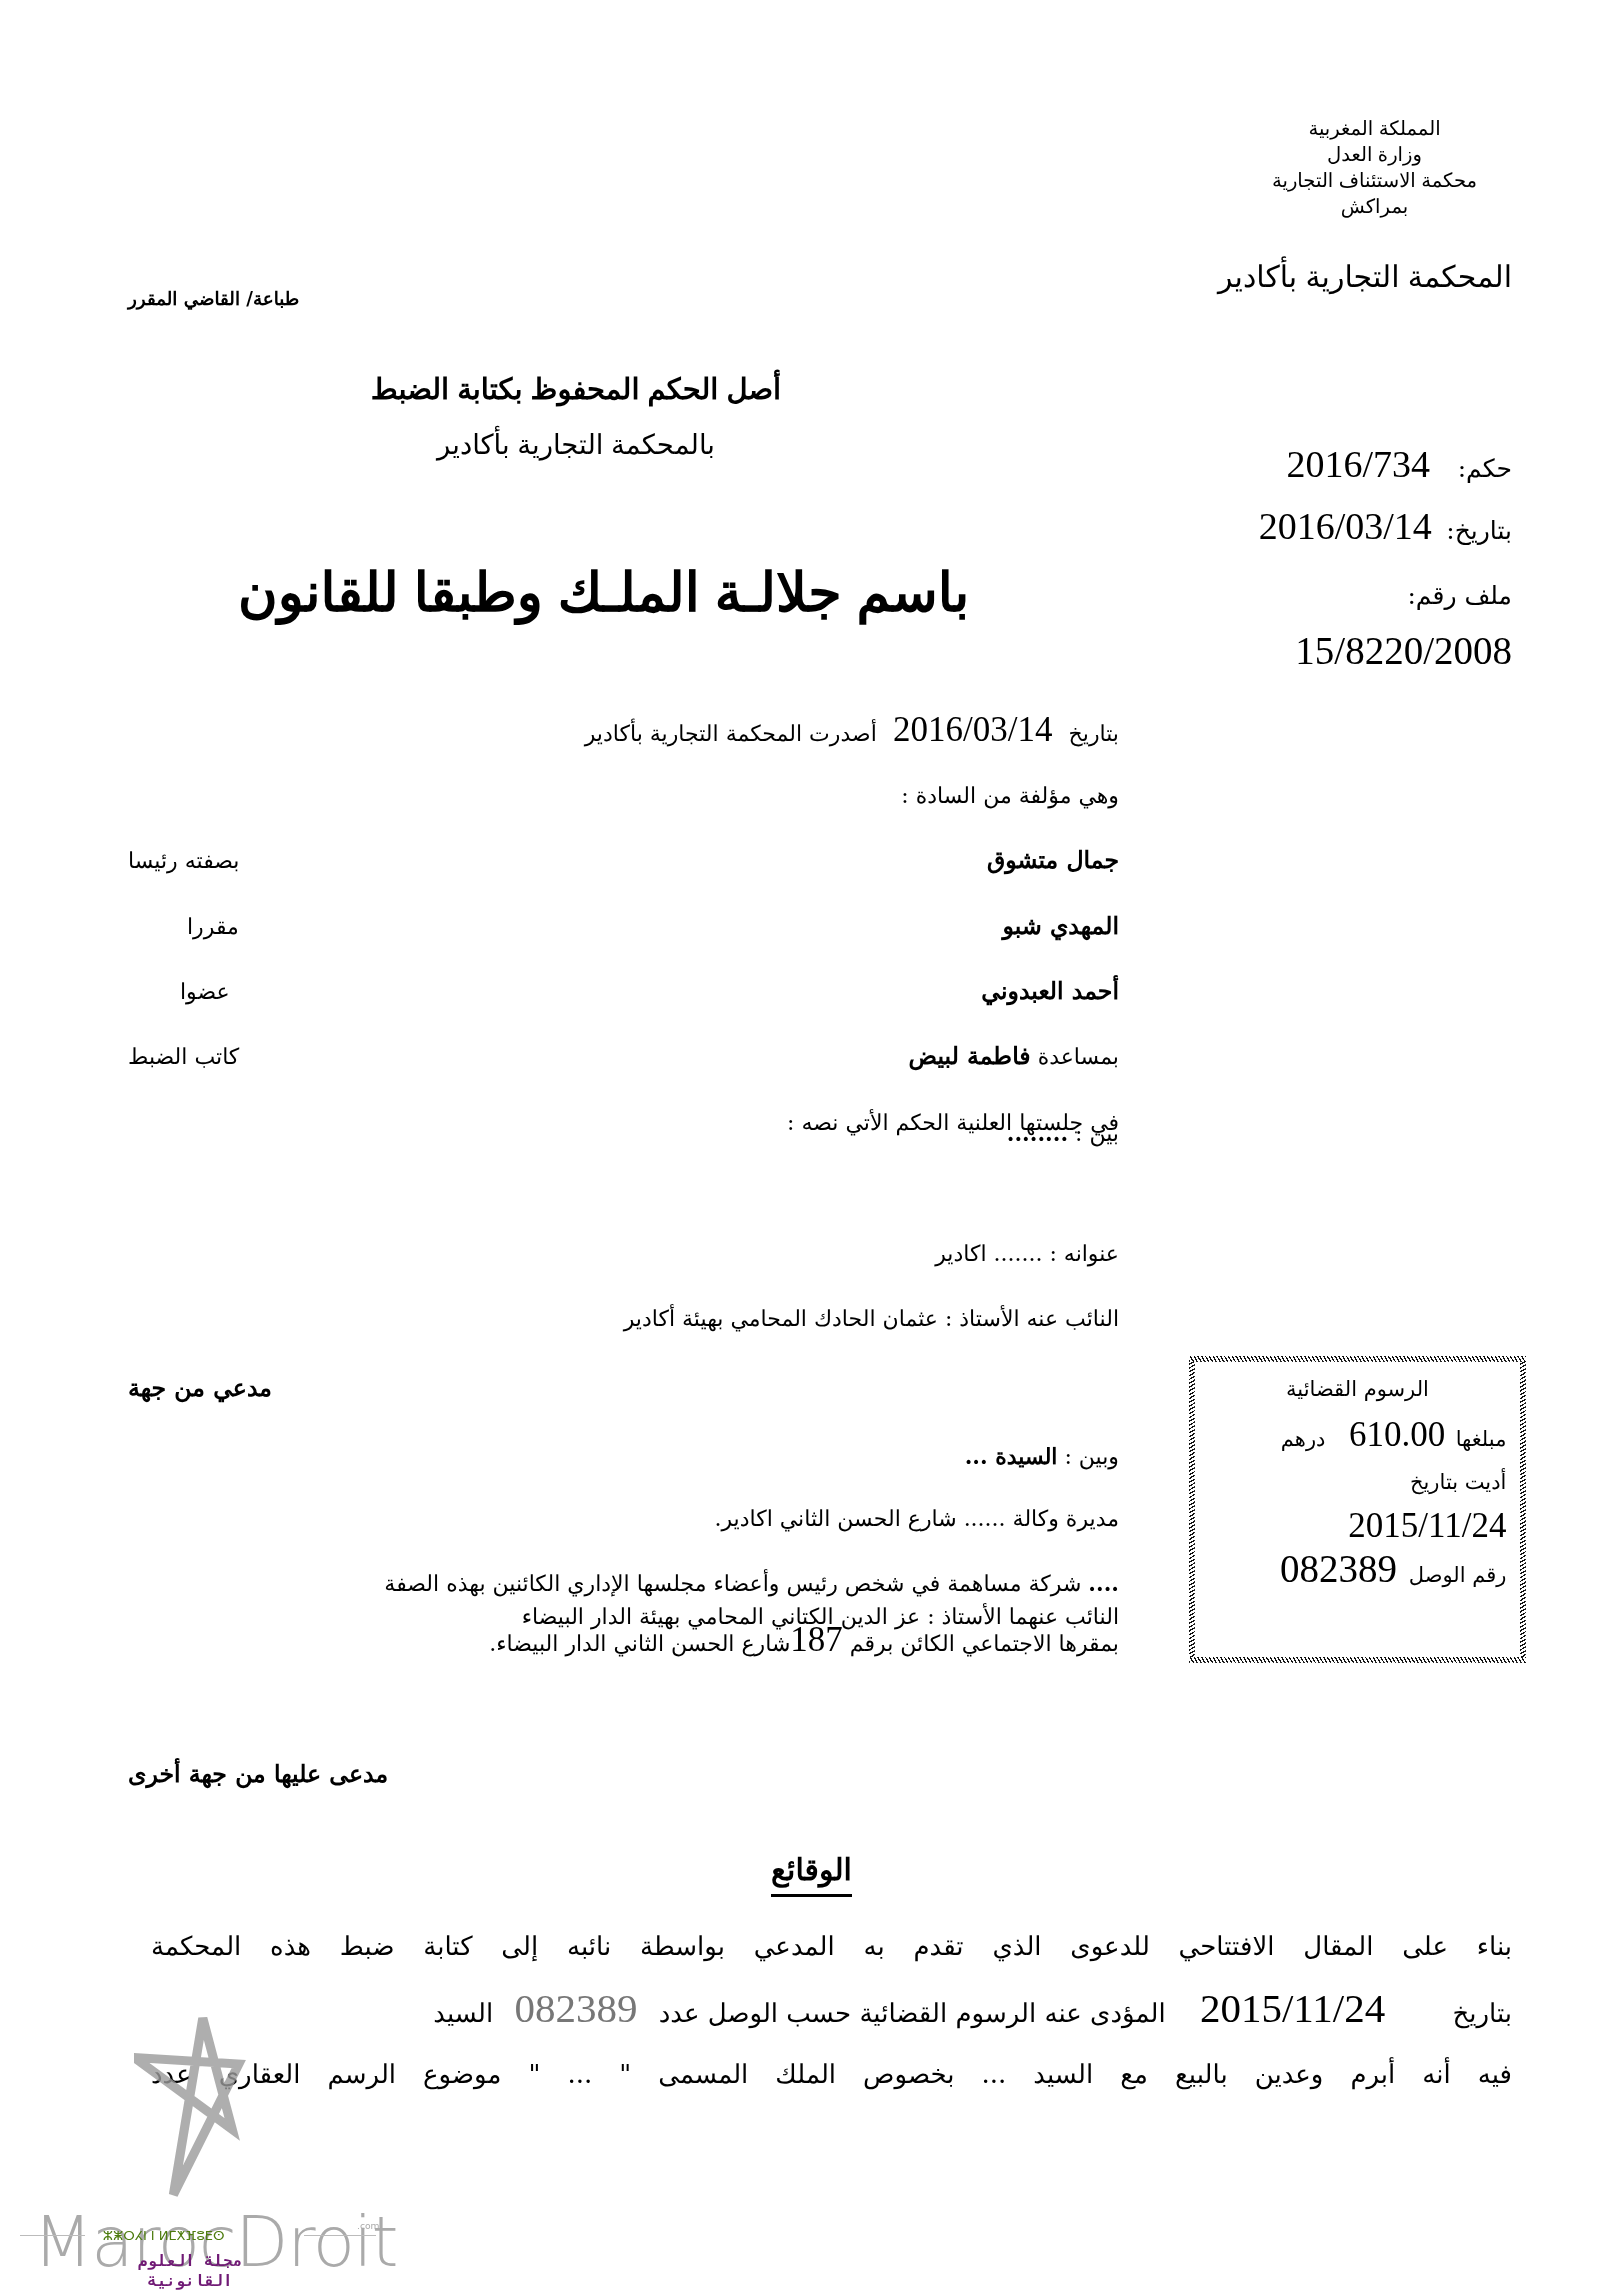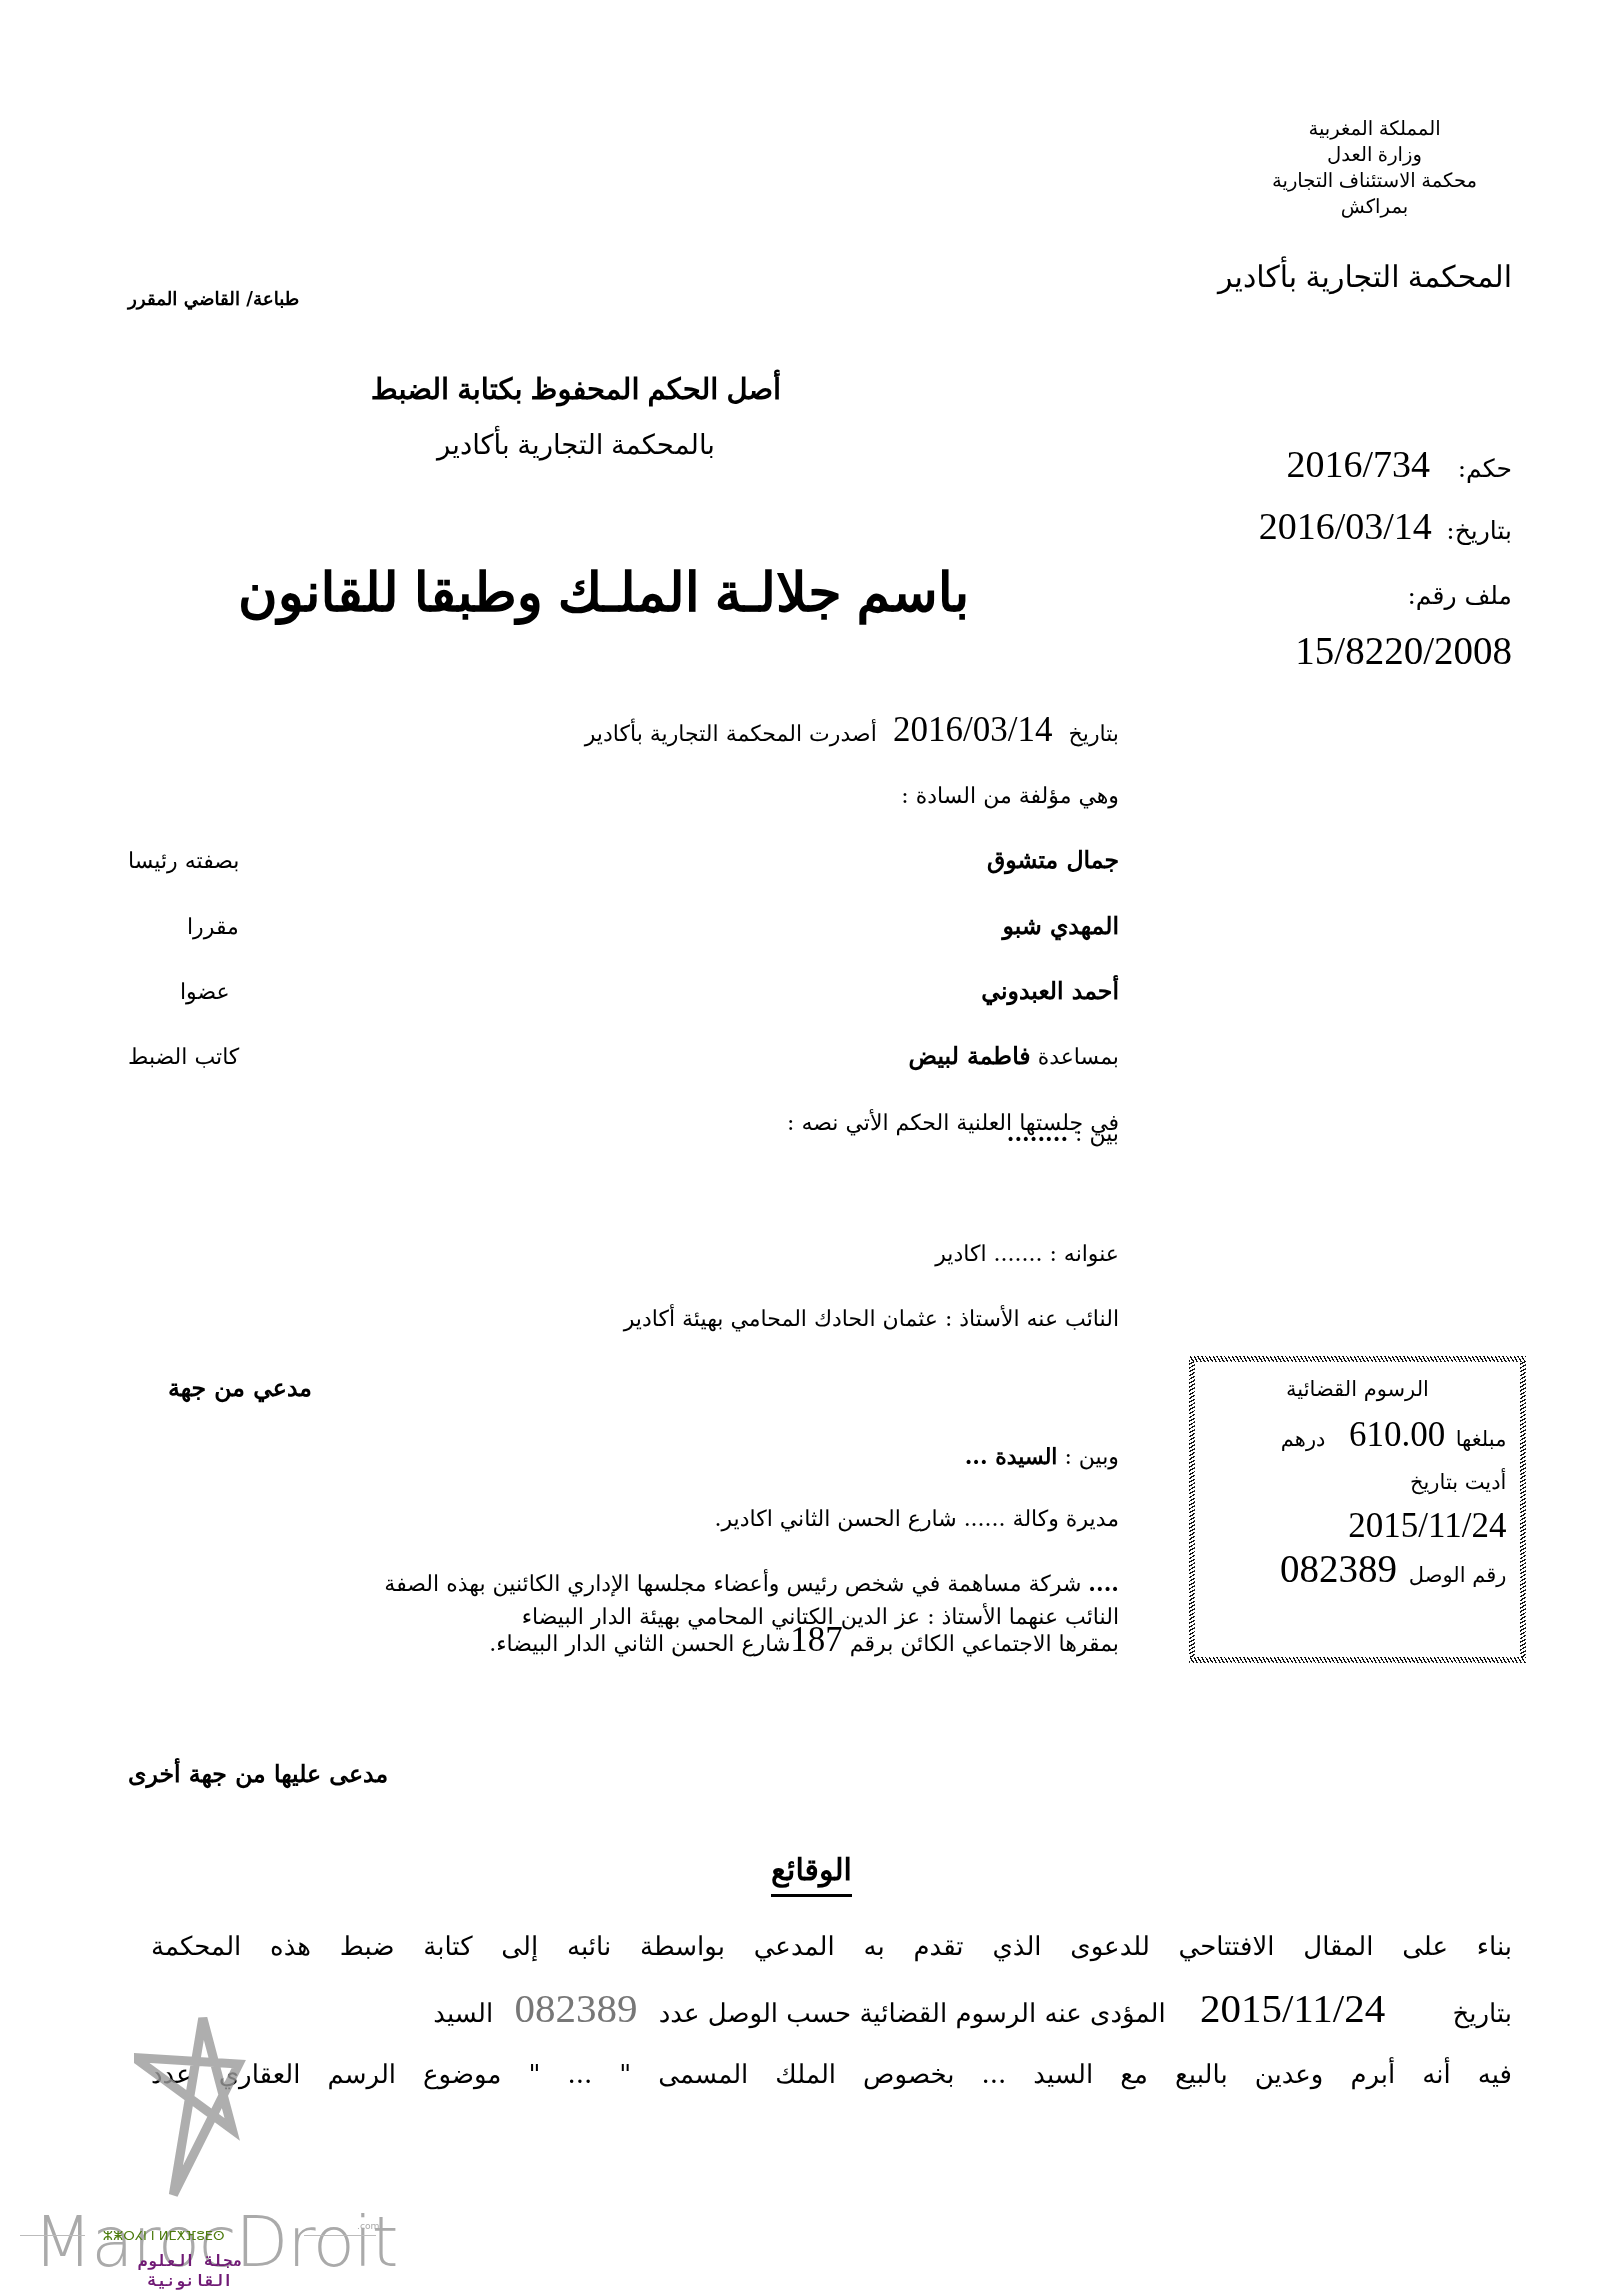--- a/index.html
+++ b/index.html
@@ -122,21 +122,21 @@
 </div>
 
 <div class="line" style="top:1106px;">في جلستها العلنية الحكم الأتي نصه :</div>
 
 <div class="line" style="top:1117px;">
   <span>بين :</span>
   <span class="bold">........</span>
 </div>
 <div class="line" style="top:1237px;">عنوانه : ....... اكادير</div>
 <div class="line" style="top:1302px;">النائب عنه  الأستاذ : عثمان الحادك المحامي بهيئة أكادير</div>
-<div class="party-label abs" style="top:1374px;margin-left:40px;">مدعي من جهة</div>
+<div class="party-label abs" style="top:1374px;">مدعي من جهة</div>
 
 <div class="line" style="top:1440px;">
   <span>وبين :</span>
   <span class="bold">السيدة ...</span>
 </div>
 <div class="line" style="top:1502px;">مديرة وكالة ...... شارع الحسن الثاني اكادير.</div>
 <div class="para" style="top:1567px;">
   <span class="bold">....</span>
   <span>شركة مساهمة في شخص رئيس وأعضاء مجلسها الإداري الكائنين بهذه الصفة</span>
 </div>

